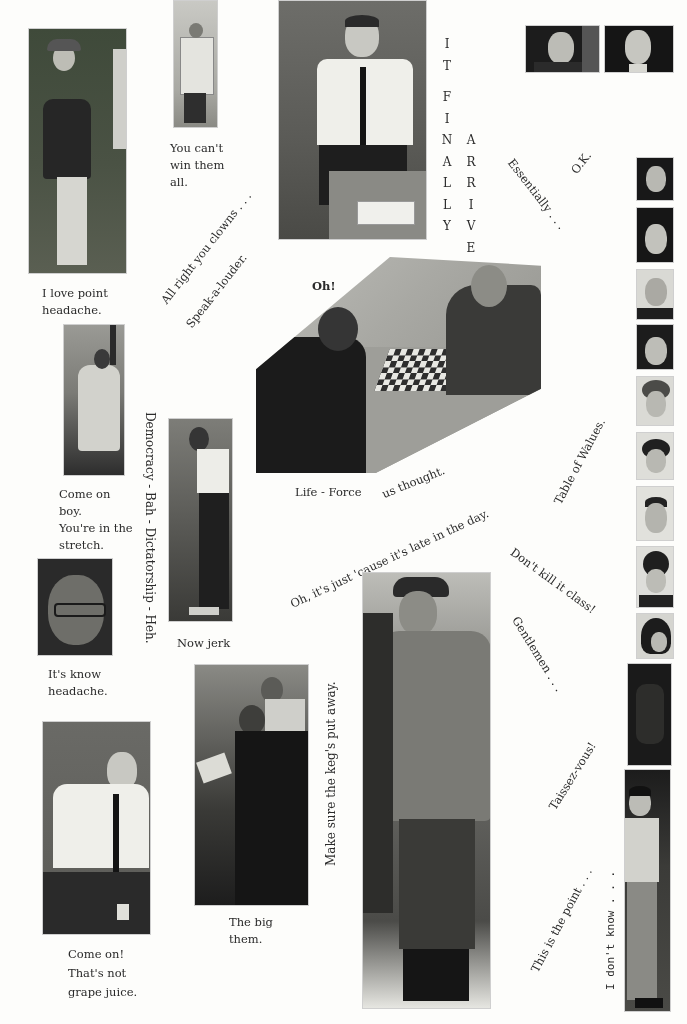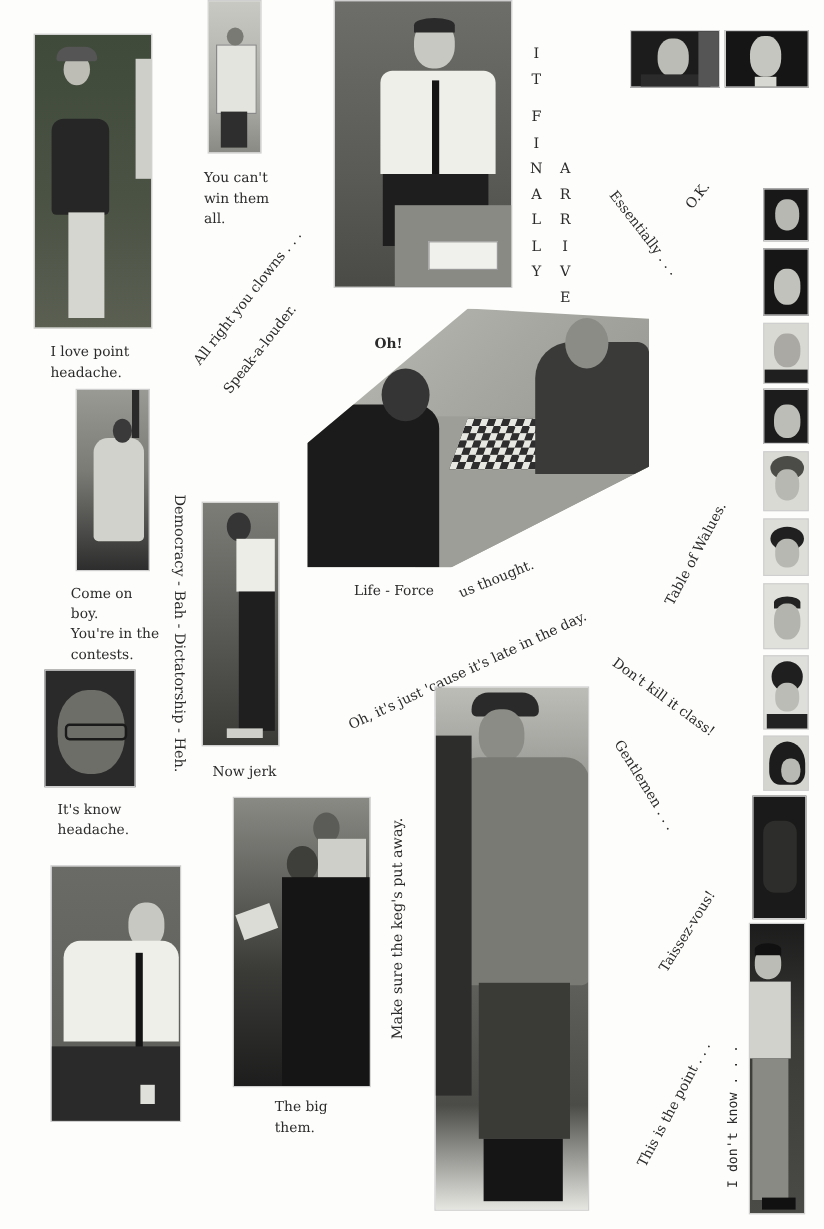--- a/index.html
+++ b/index.html
@@ -166,21 +166,21 @@
 
   <div class="photo" style="left:63px;top:324px;width:62px;height:152px;background:linear-gradient(180deg,#9a9a95 0%,#7b7b76 45%,#2d2d2d 100%);">
     <div class="ph-fig" style="left:14px;top:40px;width:42px;height:86px;background:#d2d2cc;border-radius:12px 12px 4px 4px;"></div>
     <div class="ph-fig" style="left:30px;top:24px;width:16px;height:20px;background:#3a3a3a;border-radius:50%;"></div>
     <div class="ph-fig" style="left:46px;top:0px;width:6px;height:40px;background:#2a2a2a;"></div>
   </div>
   <div class="cap" style="left:59px;top:486px;">
     <div>Come on</div>
     <div>boy.</div>
     <div>You're in the</div>
-    <div>contests.</div>
+    <div>stretch.</div>
   </div>
 
   <div class="rot" style="left:157px;top:412px;transform:rotate(90deg);font-size:12px;">Democracy - Bah - Dictatorship - Heh.</div>
 
   <div class="photo" style="left:168px;top:418px;width:65px;height:204px;background:linear-gradient(180deg,#7d7d78 0%,#5b5b57 50%,#3a3a37 100%);">
     <div class="ph-fig" style="left:20px;top:8px;width:20px;height:24px;background:#353535;border-radius:50%;"></div>
     <div class="ph-fig" style="left:28px;top:30px;width:32px;height:44px;background:#ededE8;"></div>
     <div class="ph-fig" style="left:30px;top:74px;width:30px;height:116px;background:#1f1f1f;"></div>
     <div class="ph-fig" style="left:20px;top:188px;width:30px;height:8px;background:#cfcfca;"></div>
   </div>
@@ -199,20 +199,25 @@
 
   <div class="rot" style="left:551px;top:500px;transform:rotate(-62deg);">Table of Walues.</div>
   <div class="rot" style="left:516px;top:545px;transform:rotate(36deg);">Don't kill it class!</div>
 
   <div class="photo" style="left:42px;top:721px;width:109px;height:214px;background:linear-gradient(180deg,#6a6a66 0%,#5a5a56 100%);">
     <div class="ph-fig" style="left:64px;top:30px;width:30px;height:38px;background:#c8c8c2;border-radius:45%;"></div>
     <div class="ph-fig" style="left:10px;top:62px;width:96px;height:84px;background:#efefea;border-radius:14px 14px 0 0;"></div>
     <div class="ph-fig" style="left:70px;top:72px;width:6px;height:80px;background:#141414;"></div>
     <div class="ph-fig" style="left:0px;top:150px;width:109px;height:64px;background:#2a2a2a;"></div>
     <div class="ph-fig" style="left:74px;top:182px;width:12px;height:16px;background:#e0e0da;"></div>
+  </div>
+  <div class="cap" style="left:68px;top:945px;line-height:19px;">
+    <div>Come on!</div>
+    <div>That's not</div>
+    <div>grape juice.</div>
   </div>
 
   <div class="photo" style="left:194px;top:664px;width:115px;height:242px;background:linear-gradient(180deg,#8a8a85 0%,#3a3a37 60%,#1d1d1d 100%);">
     <div class="ph-fig" style="left:66px;top:12px;width:22px;height:26px;background:#5b5b57;border-radius:50%;"></div>
     <div class="ph-fig" style="left:70px;top:34px;width:40px;height:60px;background:#cfcfca;"></div>
     <div class="ph-fig" style="left:44px;top:40px;width:26px;height:30px;background:#3e3e3b;border-radius:50%;"></div>
     <div class="ph-fig" style="left:40px;top:66px;width:75px;height:176px;background:#151515;"></div>
     <div class="ph-fig" style="left:4px;top:92px;width:30px;height:22px;background:#dcdcd6;transform:rotate(-20deg);"></div>
   </div>
   <div class="cap" style="left:229px;top:914px;">

